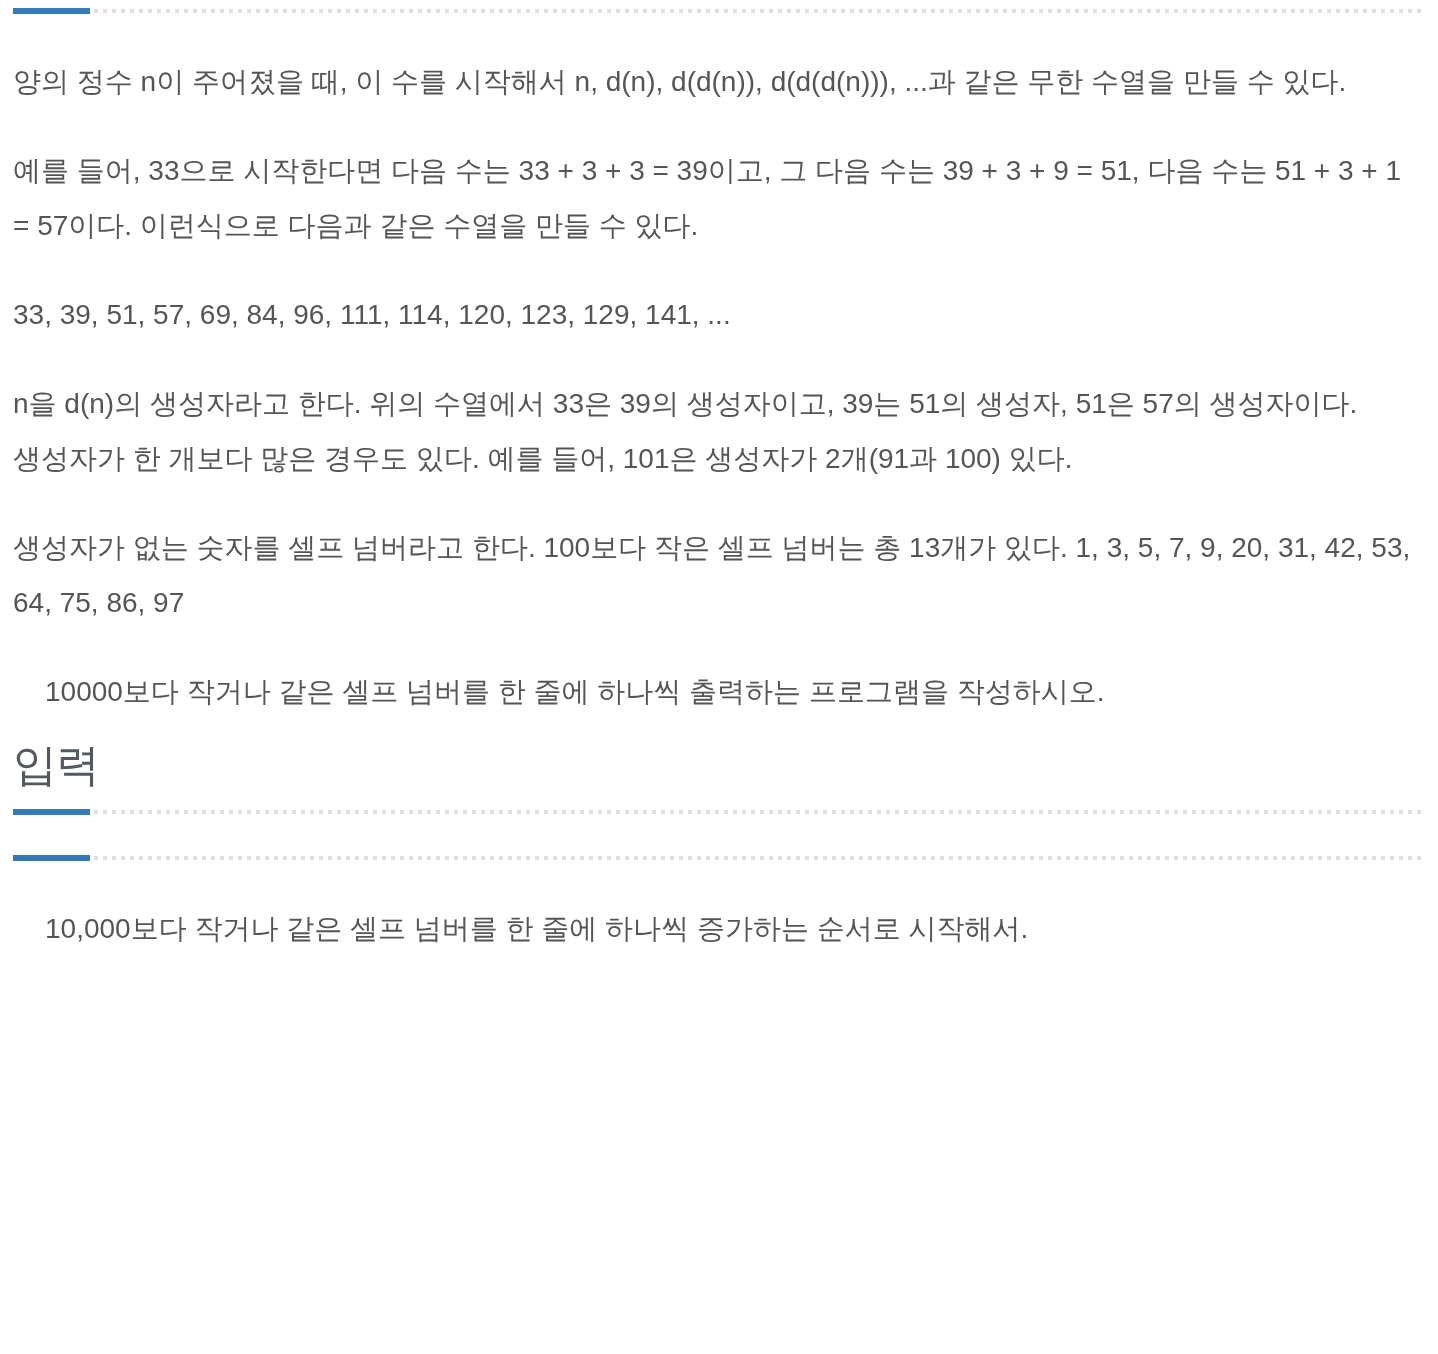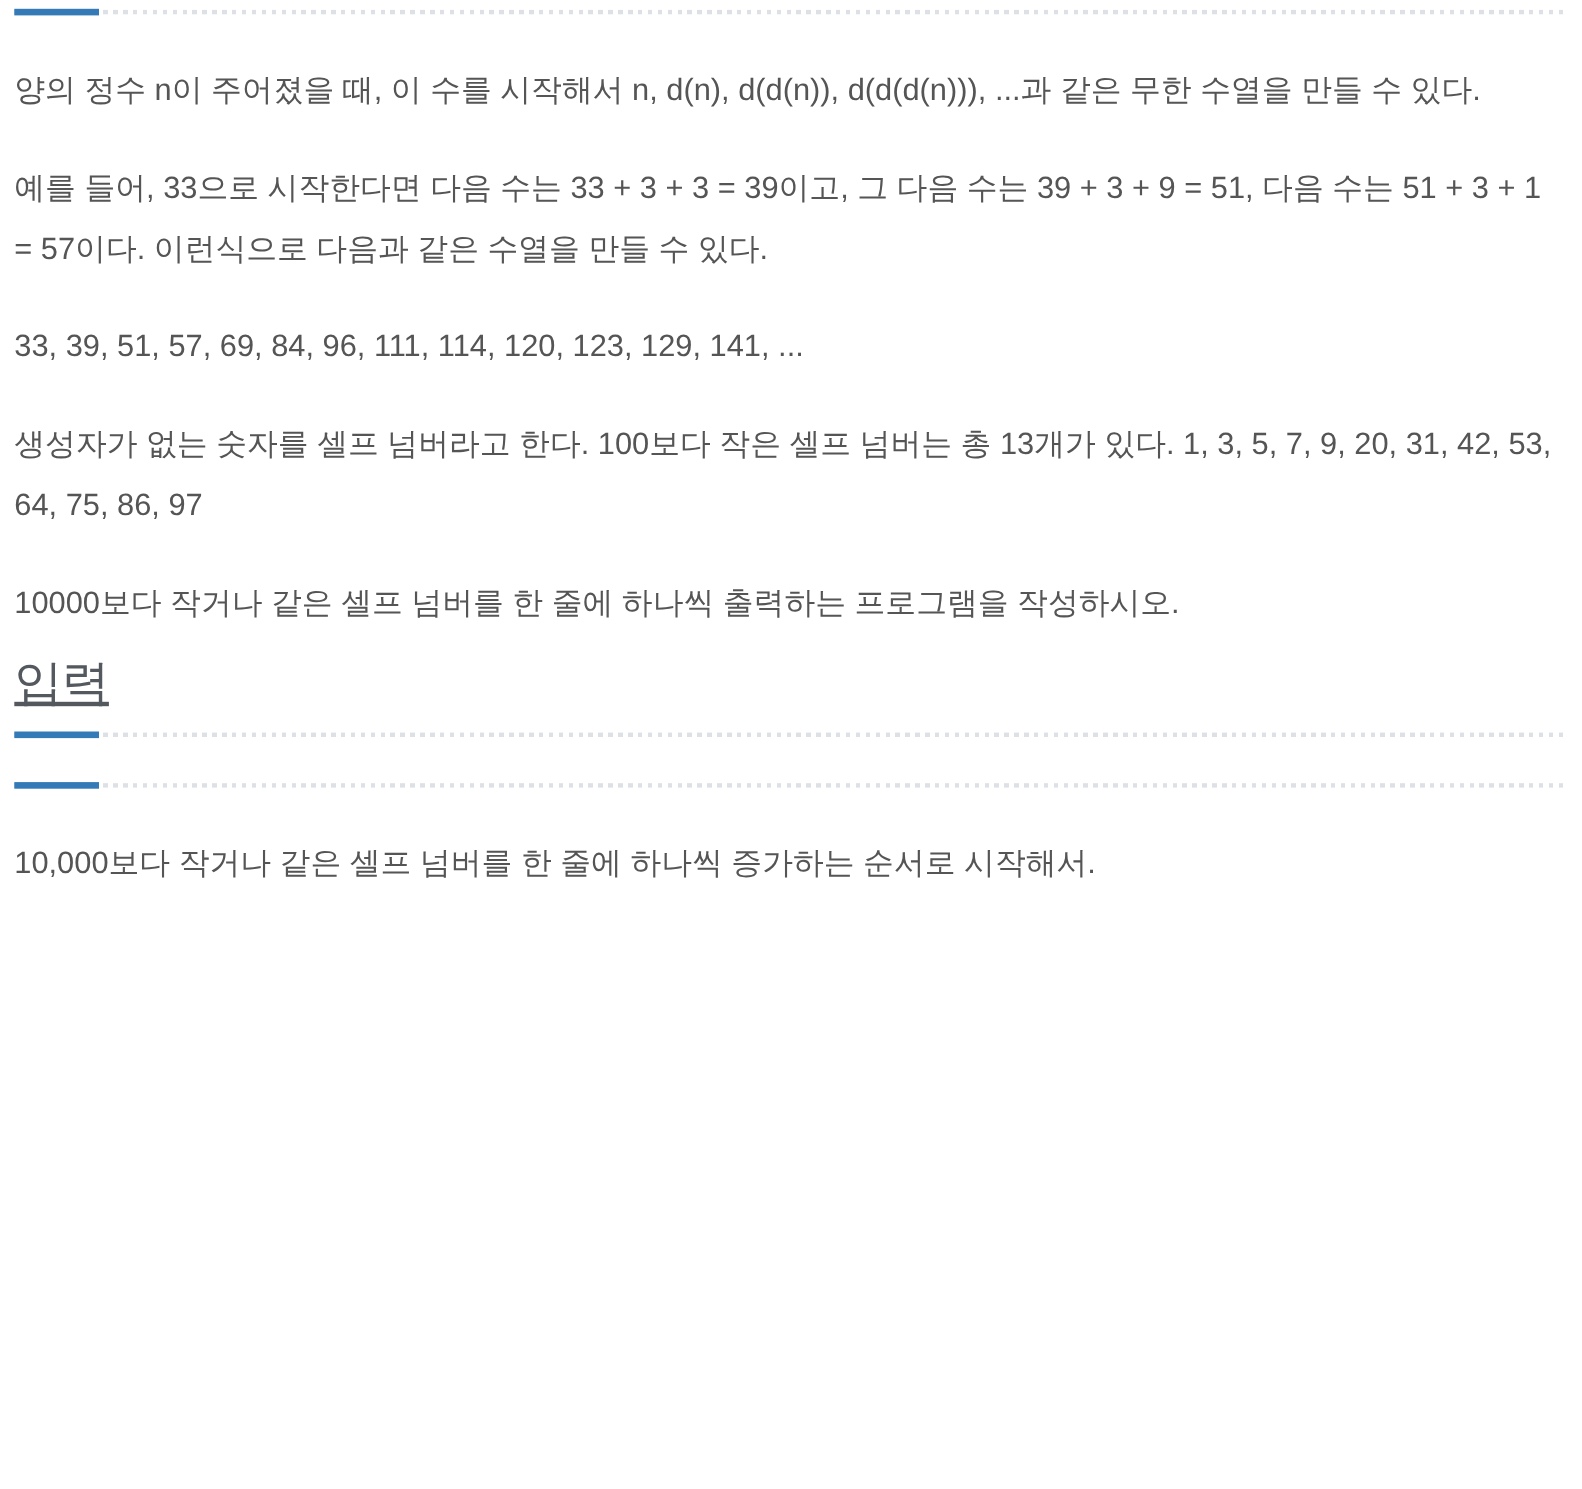--- a/index.html
+++ b/index.html
@@ -24,21 +24,20 @@
   .section-title{
     margin:0 0 20px 0;
     font-size:44px;
     line-height:48px;
     font-weight:500;
     color:var(--heading);
     letter-spacing:-1px;
   }
   .section-title.spaced{
     margin-top:22px;
-    text-decoration:underline;
   }
   .section-rule{
     position:relative;
     height:6px;
     margin:0 0 40px 0;
   }
   .section-rule .dots{
     position:absolute;
     left:0; right:0; top:1px;
     height:4px;
@@ -54,36 +53,38 @@
   }
   .section-body p{
     margin:0 0 34px 0;
     font-size:28px;
     line-height:55px;
     color:var(--text);
     word-break:keep-all;
   }
   .section-body p:last-child{
     margin-bottom:0;
+    margin-left:32px;
   }
 </style>
 </head>
 <body>
 
 <div class="content">
 
   <section>
     <div class="section-rule">
       <span class="dots"></span>
       <span class="bar"></span>
     </div>
     <div class="section-body">
       <p>양의 정수 n이 주어졌을 때, 이 수를 시작해서 n, d(n), d(d(n)), d(d(d(n))), ...과 같은 무한 수열을 만들 수 있다.</p>
       <p>예를 들어, 33으로 시작한다면 다음 수는 33 + 3 + 3 = 39이고, 그 다음 수는 39 + 3 + 9 = 51, 다음 수는 51 + 3 + 1 = 57이다. 이런식으로 다음과 같은 수열을 만들 수 있다.</p>
       <p>33, 39, 51, 57, 69, 84, 96, 111, 114, 120, 123, 129, 141, ...</p>
+      <p>n을 d(n)의 생성자라고 한다. 위의 수열에서 33은 39의 생성자이고, 39는 51의 생성자, 51은 57의 생성자이다. 생성자가 한 개보다 많은 경우도 있다. 예를 들어, 101은 생성자가 2개(91과 100) 있다.</p>
       <p>생성자가 없는 숫자를 셀프 넘버라고 한다. 100보다 작은 셀프 넘버는 총 13개가 있다. 1, 3, 5, 7, 9, 20, 31, 42, 53, 64, 75, 86, 97</p>
       <p>10000보다 작거나 같은 셀프 넘버를 한 줄에 하나씩 출력하는 프로그램을 작성하시오.</p>
     </div>
   </section>
 
   <section>
     <h2 class="section-title spaced">입력</h2>
     <div class="section-rule">
       <span class="dots"></span>
       <span class="bar"></span>

